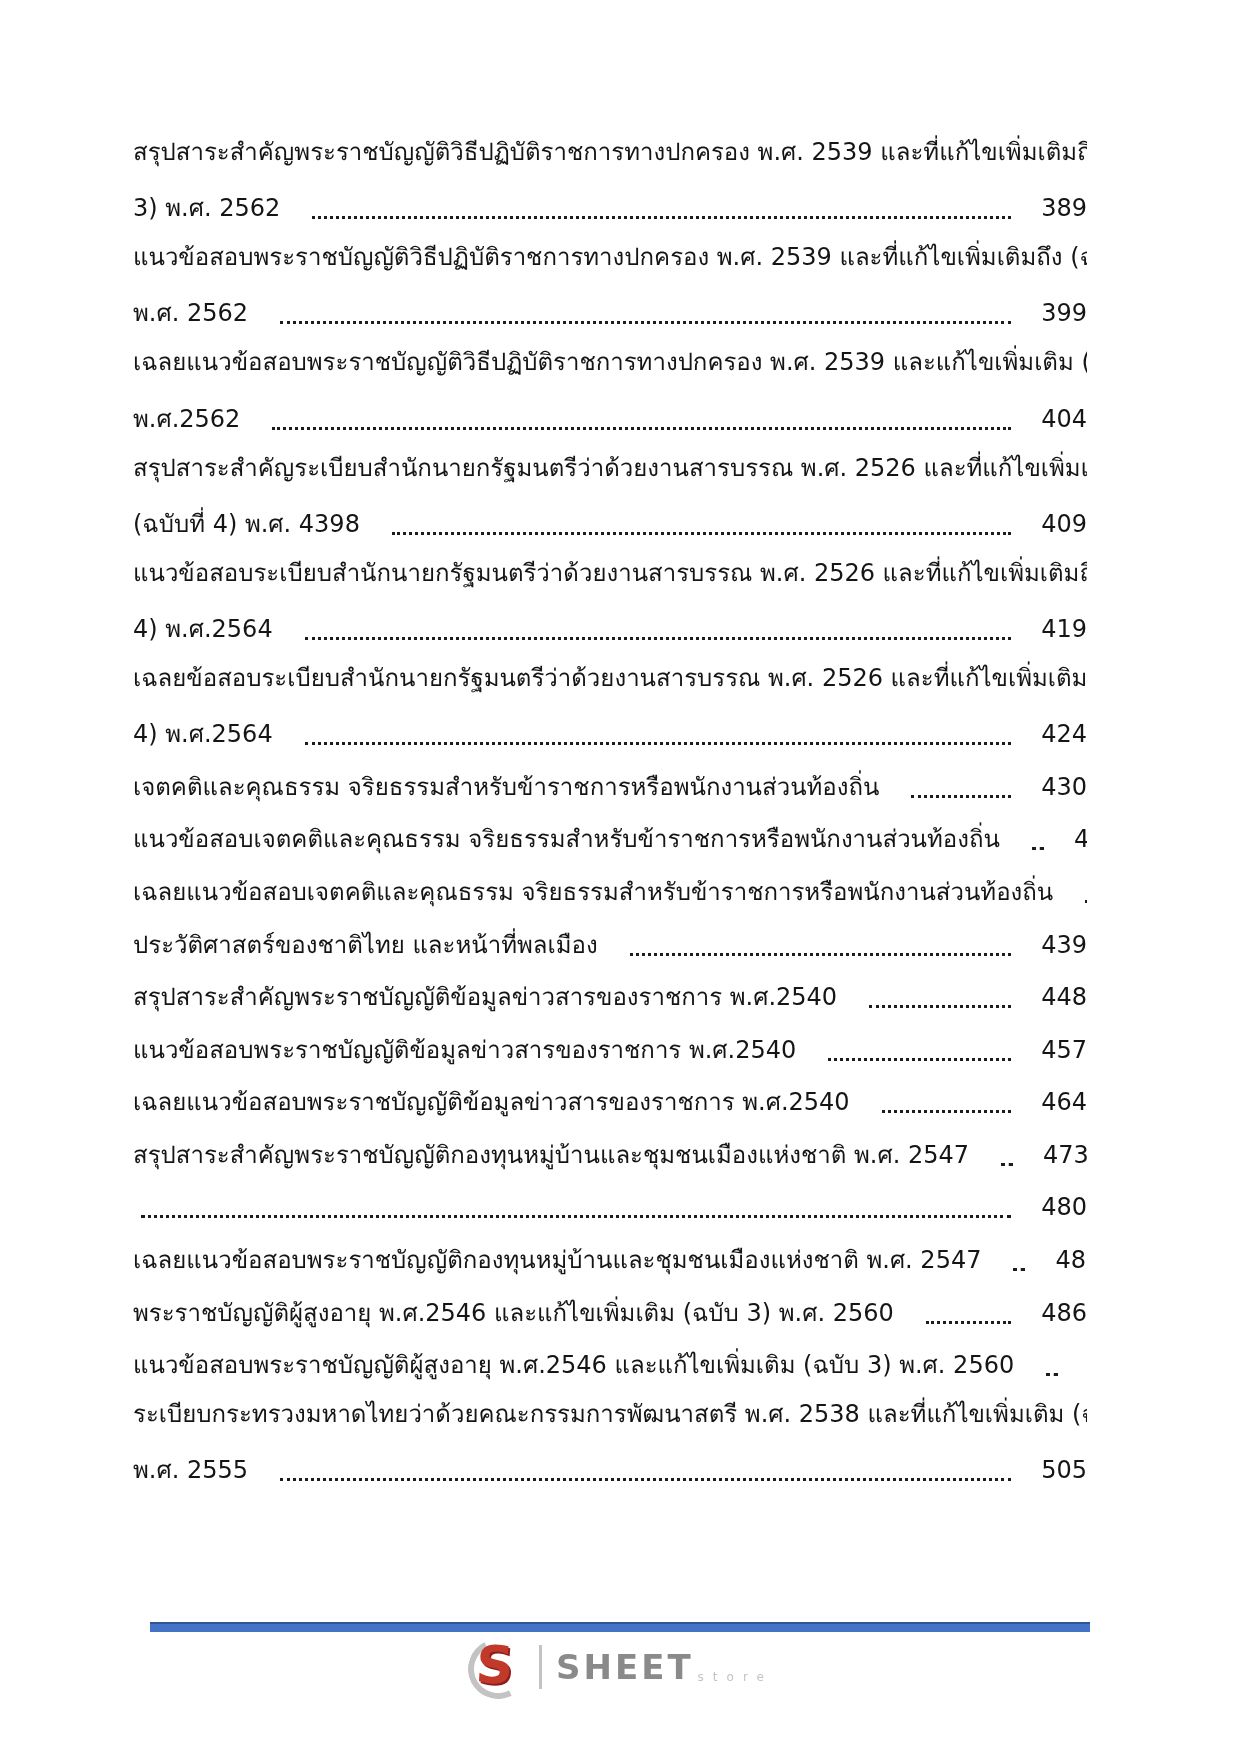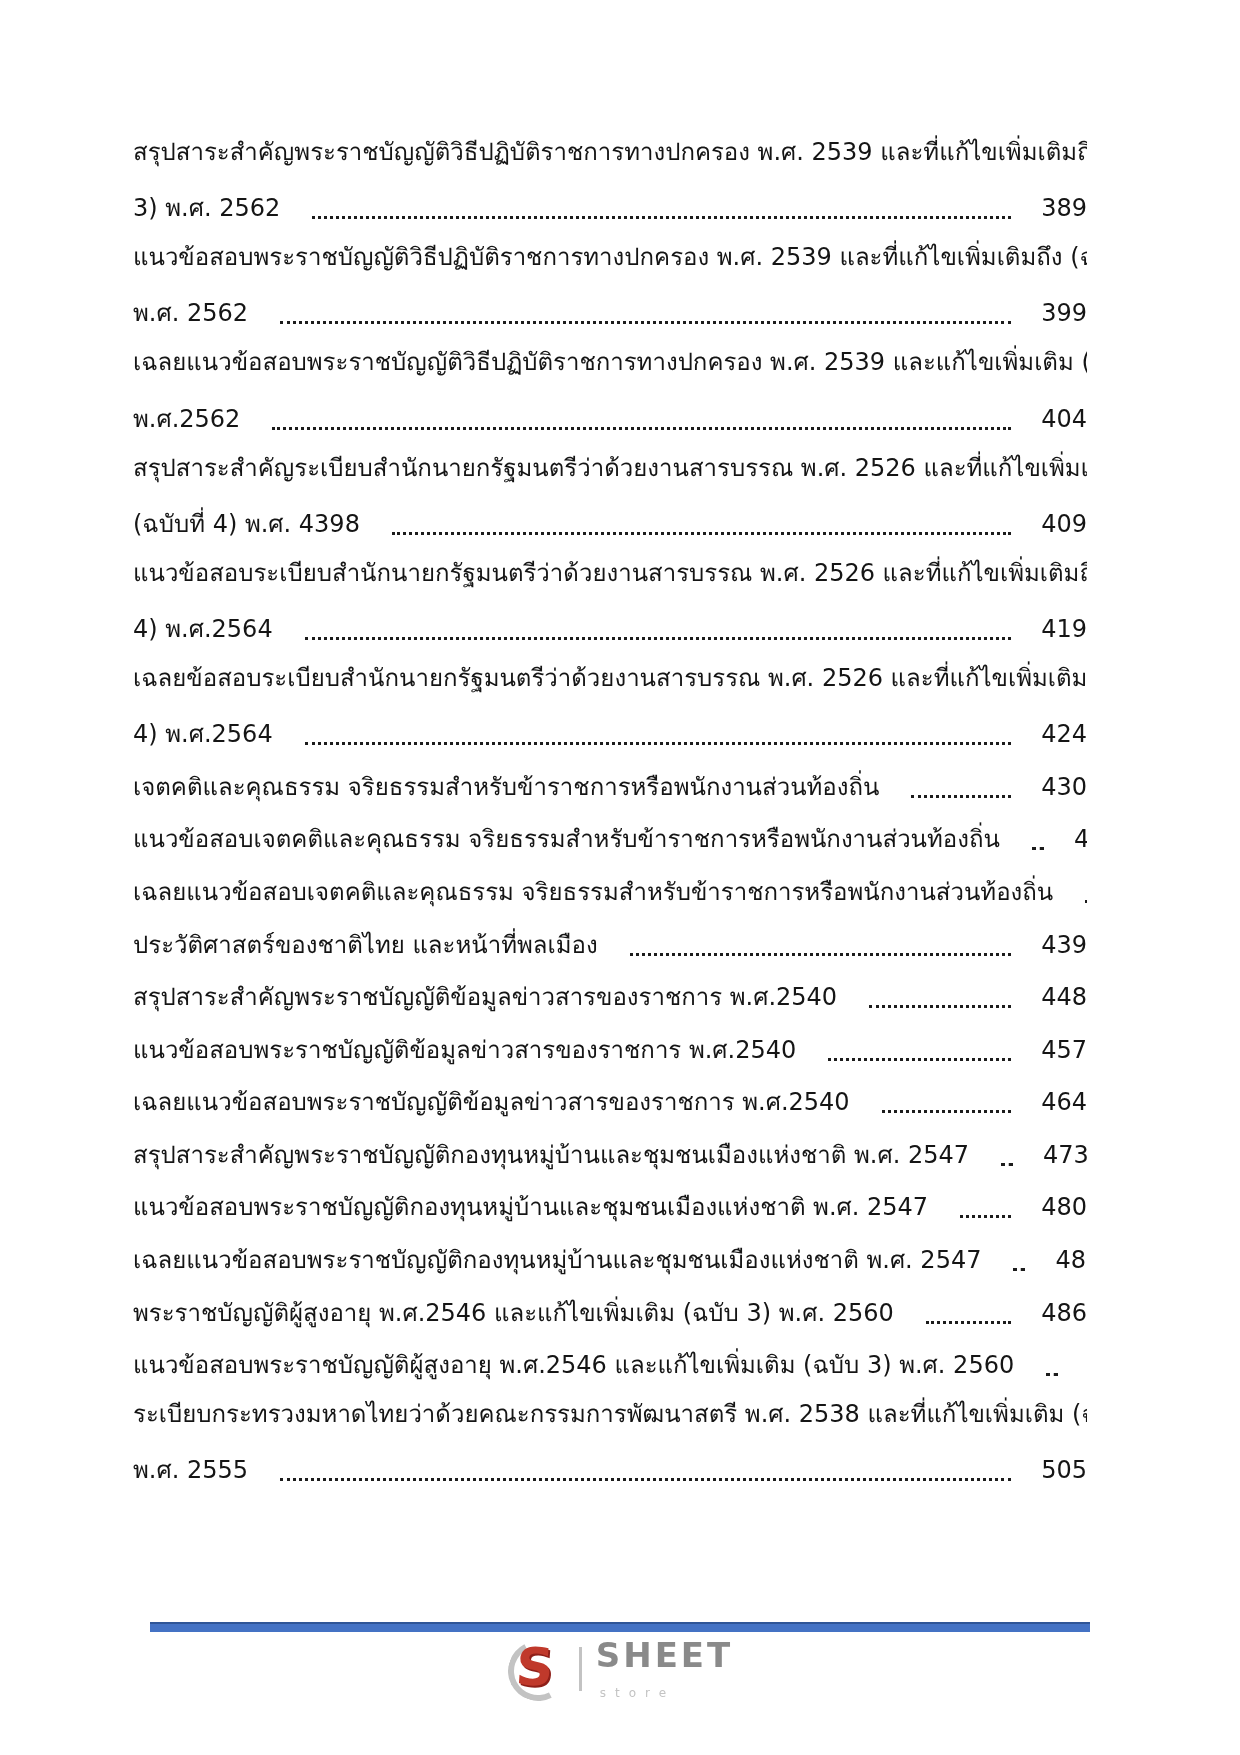--- a/index.html
+++ b/index.html
@@ -96,33 +96,33 @@
     line-height: 58px;
     color: var(--logo_red, #c0392b);
     text-shadow: 2px 2px 0 var(--logo_red_dark, #8e1f18);
     transform: skewX(-4deg);
   }
   .logo-divider {
     width: 3px;
     height: 44px;
     background: var(--logo_gray, #c3c3c3);
   }
-  .logo-text { display: flex; flex-direction: column; }
+  .logo-text { display: flex; flex-direction: row; }
   .brand {
     font-size: 34px;
     font-weight: bold;
     letter-spacing: 3px;
     color: var(--brand_gray, #8a8a8a);
     line-height: 34px;
   }
   .brand-sub {
     font-size: 12px;
     letter-spacing: 9px;
     color: var(--logo_gray, #c3c3c3);
-    margin-top: 14px;
+    margin-top: 20px;
     padding-left: 4px;
   }
 </style>
 </head>
 <body>
 
 <div class="page">
 
   <div class="toc">
       <div class="toc-entry">
@@ -224,21 +224,20 @@
       </div>
       <div class="toc-entry">
         <div class="toc-line last">
           <span class="title">สรุปสาระสำคัญพระราชบัญญัติกองทุนหมู่บ้านและชุมชนเมืองแห่งชาติ พ.ศ. 2547</span>
           <span class="leader"></span>
           <span class="pageno">473</span>
         </div>
       </div>
       <div class="toc-entry">
         <div class="toc-line last">
-          <span class="title">แนวข้อสอบพระราชบัญญัติกองทุนหมู่บ้านและชุมชนเมืองแห่งชาติ พ.ศ. 2547</span>
           <span class="leader"></span>
           <span class="pageno">480</span>
         </div>
       </div>
       <div class="toc-entry">
         <div class="toc-line last">
           <span class="title">เฉลยแนวข้อสอบพระราชบัญญัติกองทุนหมู่บ้านและชุมชนเมืองแห่งชาติ พ.ศ. 2547</span>
           <span class="leader"></span>
           <span class="pageno">483</span>
         </div>

